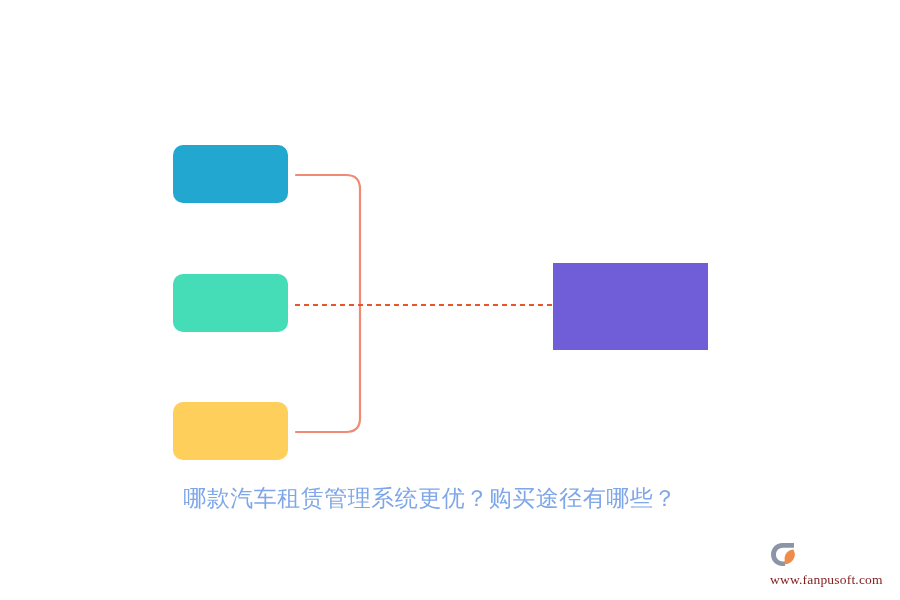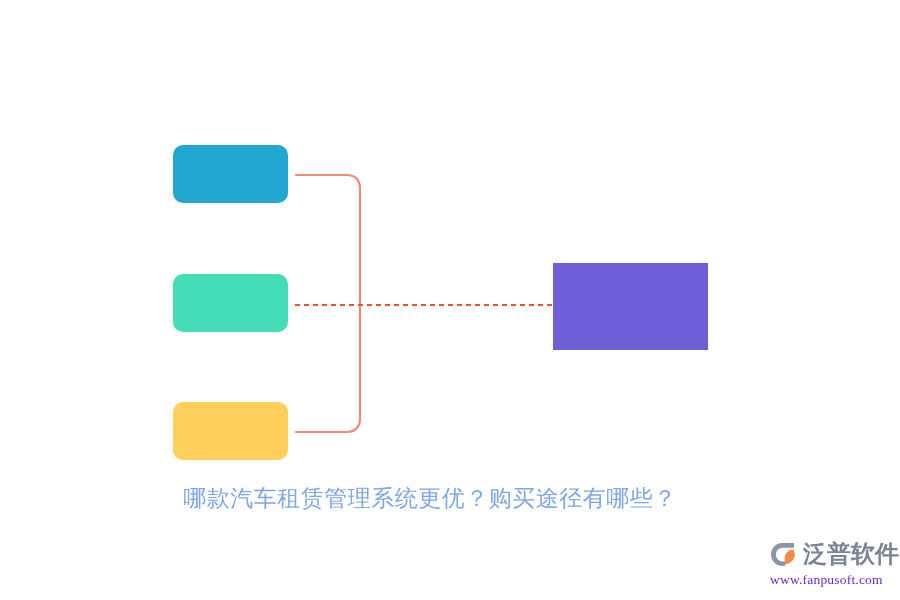--- a/index.html
+++ b/index.html
@@ -112,18 +112,17 @@
   <div class="node node-sharp" id="node-purple" style="background:#705ed9"></div>
 
   <div id="caption" style="color:#7ea6e8">哪款汽车租赁管理系统更优？购买途径有哪些？</div>
 
   <div id="logo">
     <div id="logo-row">
       <svg id="logo-mark" viewBox="0 0 30 30" xmlns="http://www.w3.org/2000/svg">
         <path d="M 24 4 L 12.5 4 C 5.6 4 1 9.5 1 15.6 C 1 22 5.8 27 12.6 27 L 15 27 L 15 22.4 L 12.8 22.4 C 8.6 22.4 6 19.4 6 15.6 C 6 11.7 8.7 8.7 12.9 8.7 L 24 8.7 Z" fill="#8b95a6"></path>
         <path d="M 23.6 10.6 C 18.6 10.6 14.6 14.6 14.6 19.6 L 14.6 25.4 C 20.3 25.4 24.9 20.8 24.9 15.1 Z" fill="#f08c4a"></path>
       </svg>
-      <div id="logo-word" style="color:#7a8494">泛普软件</div>
     </div>
-    <div id="logo-url" style="color:#6d28d9">www.fanpusoft.com</div>
+    <div id="logo-url" style="color:#7f1d1d">www.fanpusoft.com</div>
   </div>
 
 </div>
 
 </body></html>

